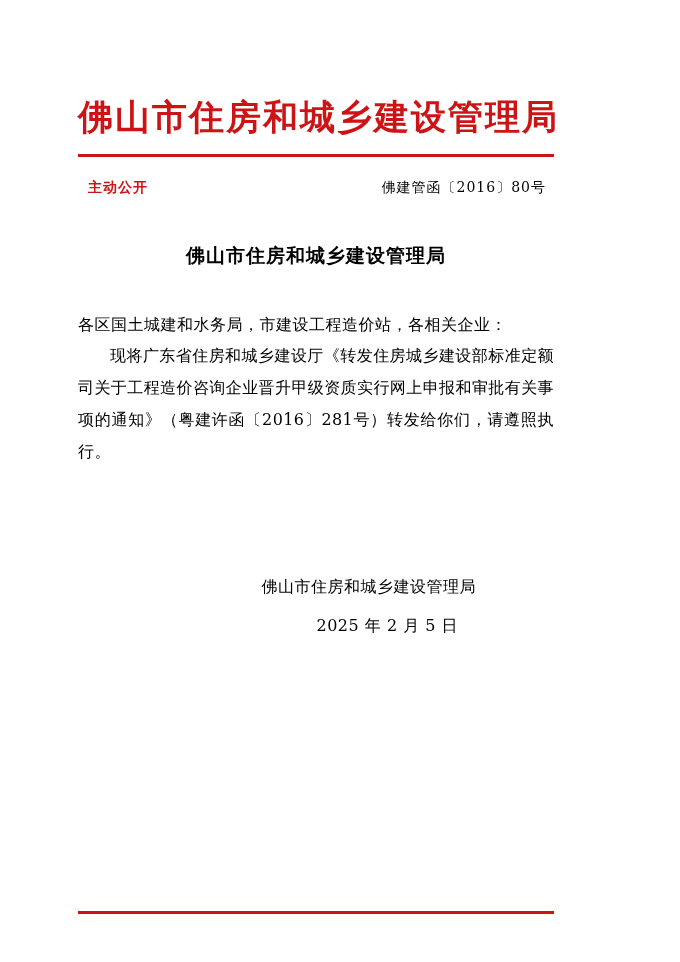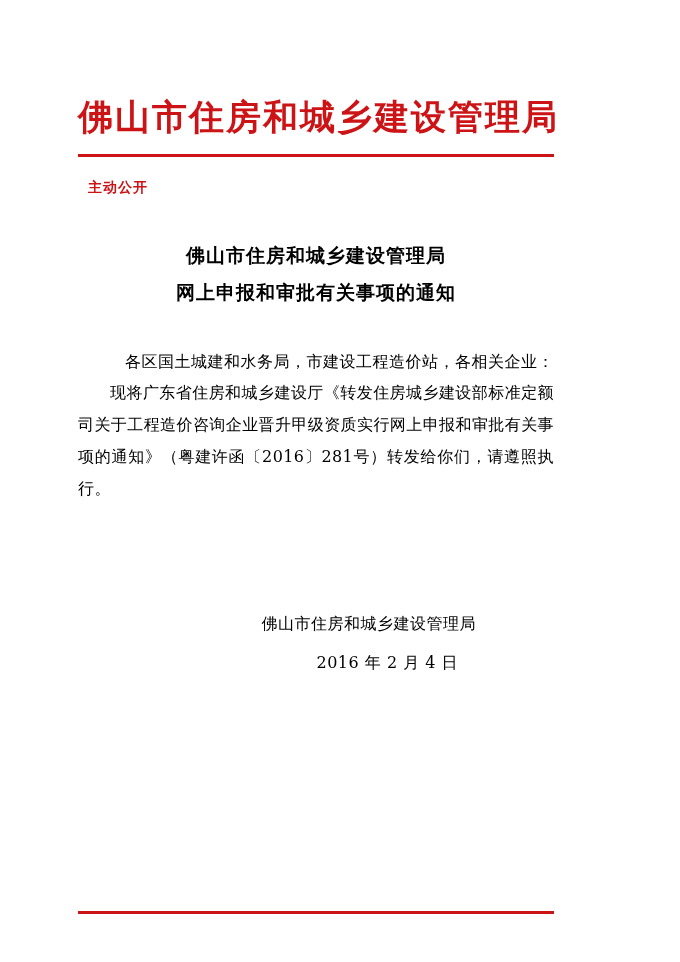--- a/index.html
+++ b/index.html
@@ -80,21 +80,20 @@
     display: block;
     white-space: nowrap;
   }
 
   
   .salutation {
     margin-top: 36px;
     font-size: 16px;
     letter-spacing: 0.5px;
     line-height: 1.9;
-    text-align: right;
   }
   .body-para {
     font-size: 16px;
     line-height: 2.0;
     letter-spacing: 0.4px;
     text-align: justify;
     text-indent: 2em;
   }
 
   
@@ -129,31 +128,31 @@
 
 <div class="page">
 
   <div class="masthead">
     <div class="masthead-title">佛山市住房和城乡建设管理局</div>
     <div class="masthead-rule"></div>
   </div>
 
   <div class="meta-row">
     <div class="meta-left">主动公开</div>
+    <div class="meta-right">佛建管函〔2016〕80号</div>
   </div>
 
   <div class="doc-title">
     <span class="doc-title-line">佛山市住房和城乡建设管理局</span>
-    <span class="doc-title-line">网上申报和审批有关事项的通知</span>
   </div>
 
   <div class="salutation">各区国土城建和水务局，市建设工程造价站，各相关企业：</div>
 
   <div class="body-para">现将广东省住房和城乡建设厅《转发住房城乡建设部标准定额司关于工程造价咨询企业晋升甲级资质实行网上申报和审批有关事项的通知》（粤建许函〔2016〕281号）转发给你们，请遵照执行。</div>
 
   <div class="signature">
     <span class="sig-line">佛山市住房和城乡建设管理局</span>
-    <span class="sig-line sig-date">2016 年 2 月 4 日</span>
+    <span class="sig-line sig-date">2025 年 2 月 5 日</span>
   </div>
 
   <div class="footer-rule"></div>
 
 </div>
 
 </body></html>

